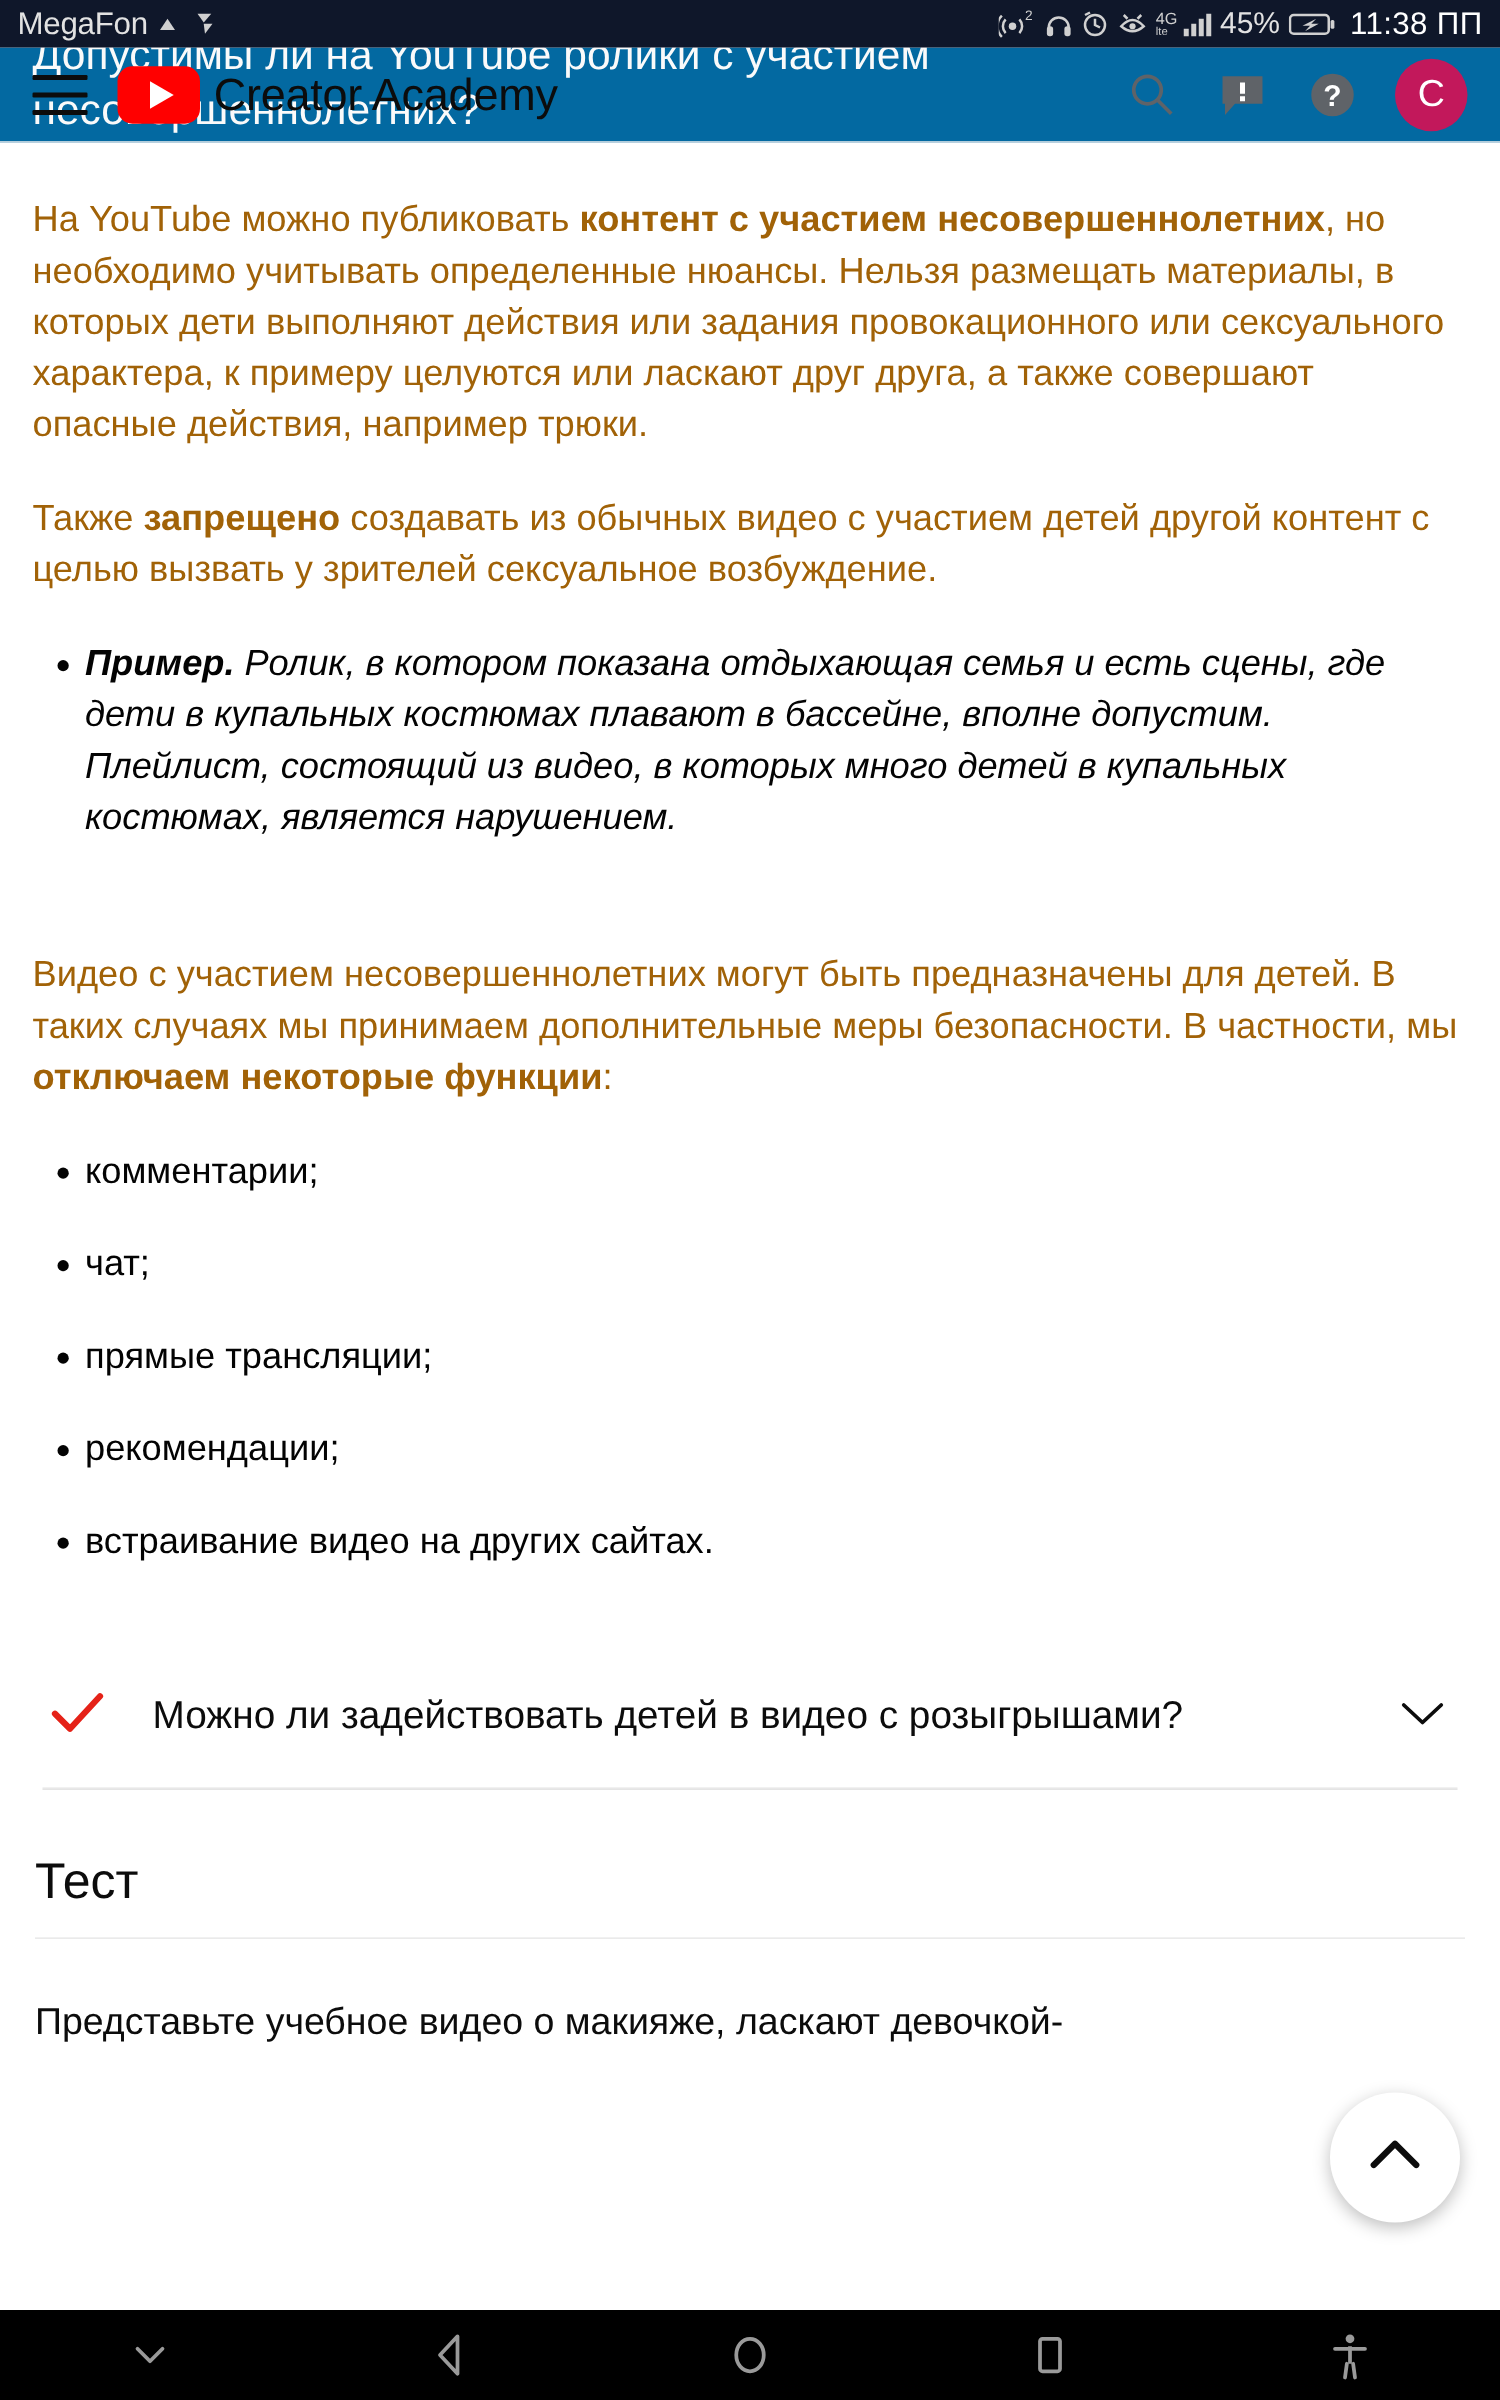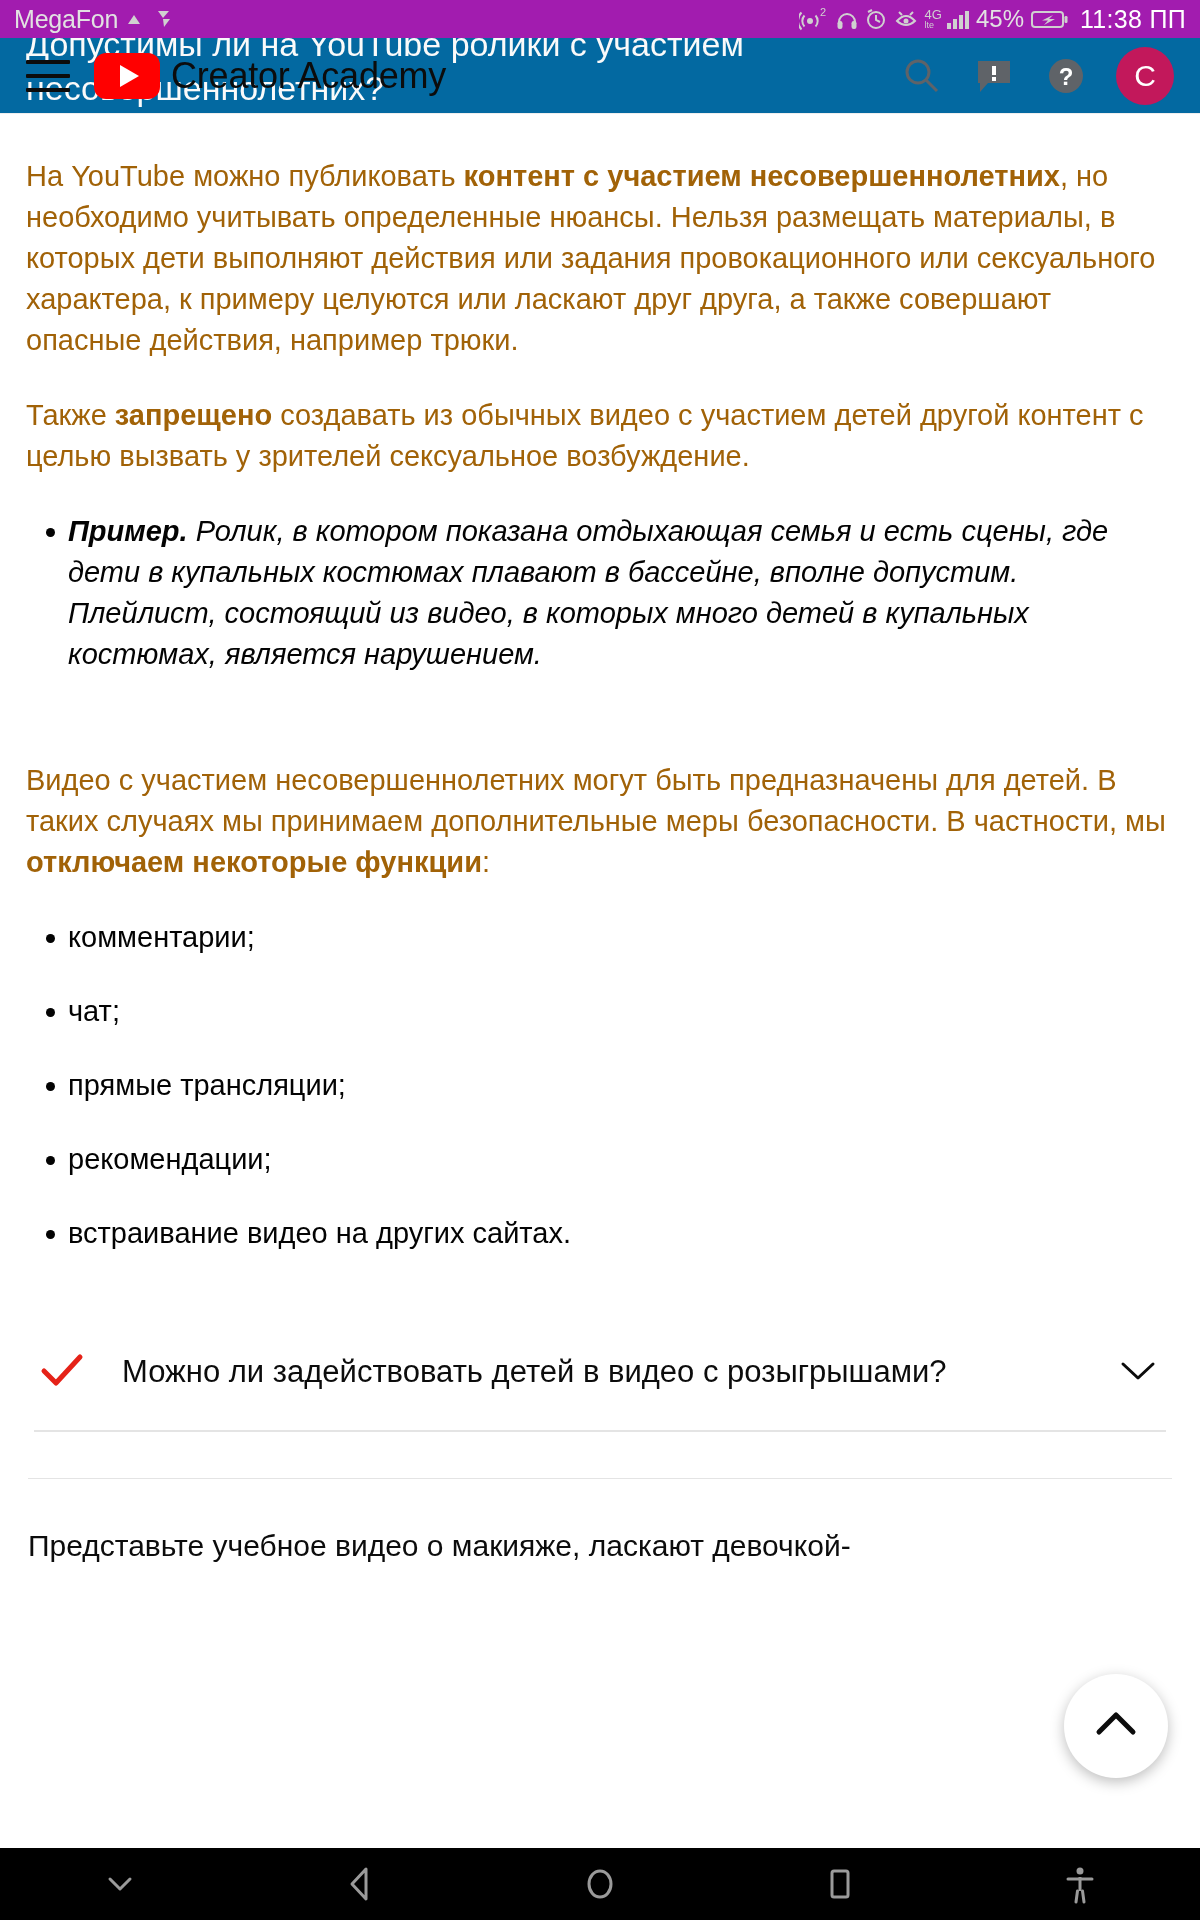--- a/index.html
+++ b/index.html
@@ -12,21 +12,21 @@
     height: 1920px;
     font-family: "Liberation Sans", sans-serif;
     overflow: hidden;
     position: relative;
     color: #030303;
   }
 
   
   .statusbar {
     height: 38px;
-    background: #a21caf;
+    background: #0f172a;
     color: #d8d8d8;
     display: flex;
     align-items: center;
     justify-content: space-between;
     padding: 0 14px;
     box-sizing: border-box;
     position: relative;
     z-index: 40;
   }
   .sb-left {
@@ -479,20 +479,21 @@
       </div>
     </div>
 
     <div class="acc-divider"></div>
 
 
     <div class="acc-divider"></div>
   </div>
 
   <div class="test-section">
+    <div class="test-title">Тест</div>
     <div class="test-rule"></div>
     <div class="test-question">Представьте учебное видео о макияже, ласкают девочкой-</div>
   </div>
 
 </div>
 
 <div class="fab">
   <span>
     <svg width="48" height="32" viewBox="0 0 48 32">
       <path d="M7 24 L24 7 L41 24" stroke="#0c0c0c" stroke-width="5" fill="none" stroke-linecap="round" stroke-linejoin="round"></path>

